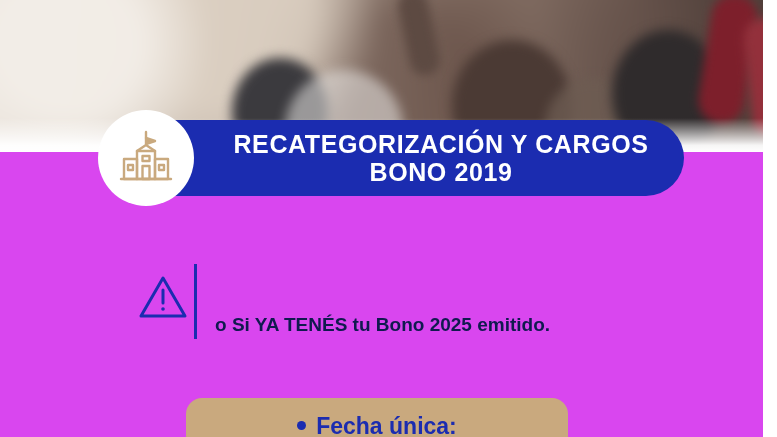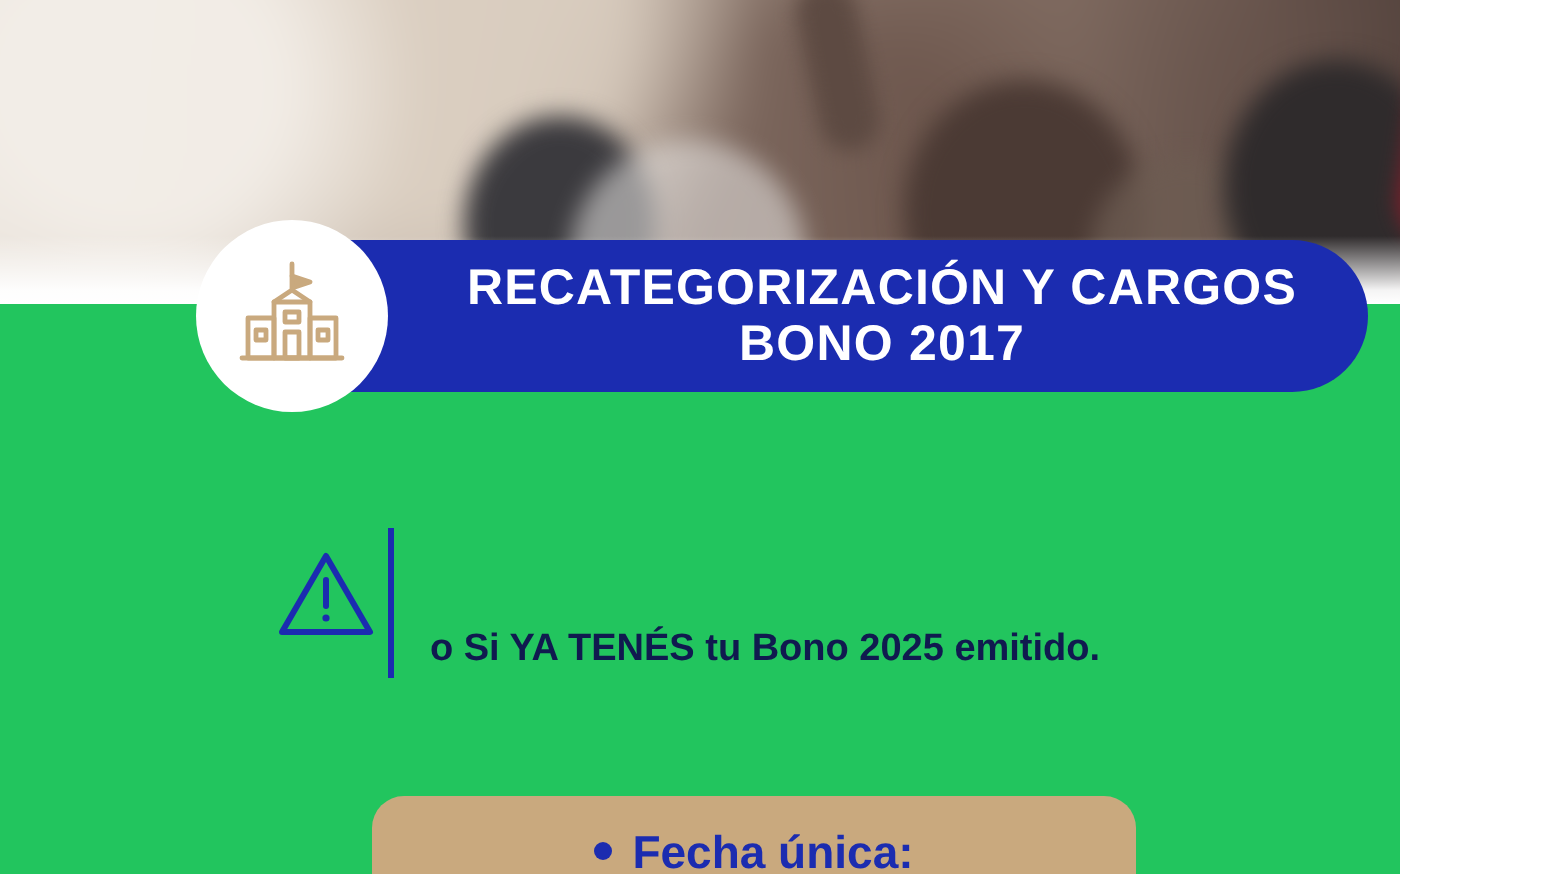--- a/index.html
+++ b/index.html
@@ -8,24 +8,24 @@
   }
   body {
     width: 777px;
     height: 437px;
     overflow: hidden;
     font-family: "Liberation Sans", sans-serif;
     background: #ffffff;
   }
   #poster {
     position: relative;
-    width: 700px;
+    width: 763px;
     height: 437px;
     overflow: hidden;
-    background: #22c55e;
+    background: #d946ef;
   }
 
   
   .photo-band {
     position: absolute;
     left: 0;
     top: 0;
     width: 777px;
     height: 152px;
     overflow: hidden;
@@ -203,21 +203,21 @@
     <div class="fig head-d"></div>
     <div class="arm a3"></div>
     <div class="arm a1"></div>
     <div class="arm a2"></div>
     <div class="photo-fade"></div>
   </div>
 
   <div class="title-wrap">
     <div class="title-bar">
       <div class="title-line1">RECATEGORIZACIÓN Y CARGOS</div>
-      <div class="title-line2">BONO 2017</div>
+      <div class="title-line2">BONO 2019</div>
     </div>
     <div class="title-circle">
       <span>
         <svg width="58" height="54" viewBox="0 0 58 54" fill="none" stroke="#c9a97e" stroke-width="2.4" stroke-linecap="round" stroke-linejoin="round">
           <path d="M29 3 v6"></path>
           <path d="M29 9 l9 3 -9 3 z" fill="#c9a97e"></path>
           <path d="M20 22 h18 v28 h-18 z"></path>
           <path d="M20 22 l9 -6 9 6"></path>
           <path d="M25.5 37 h7 v13 h-7 z"></path>
           <path d="M25.5 27 h7 v5 h-7 z"></path>

